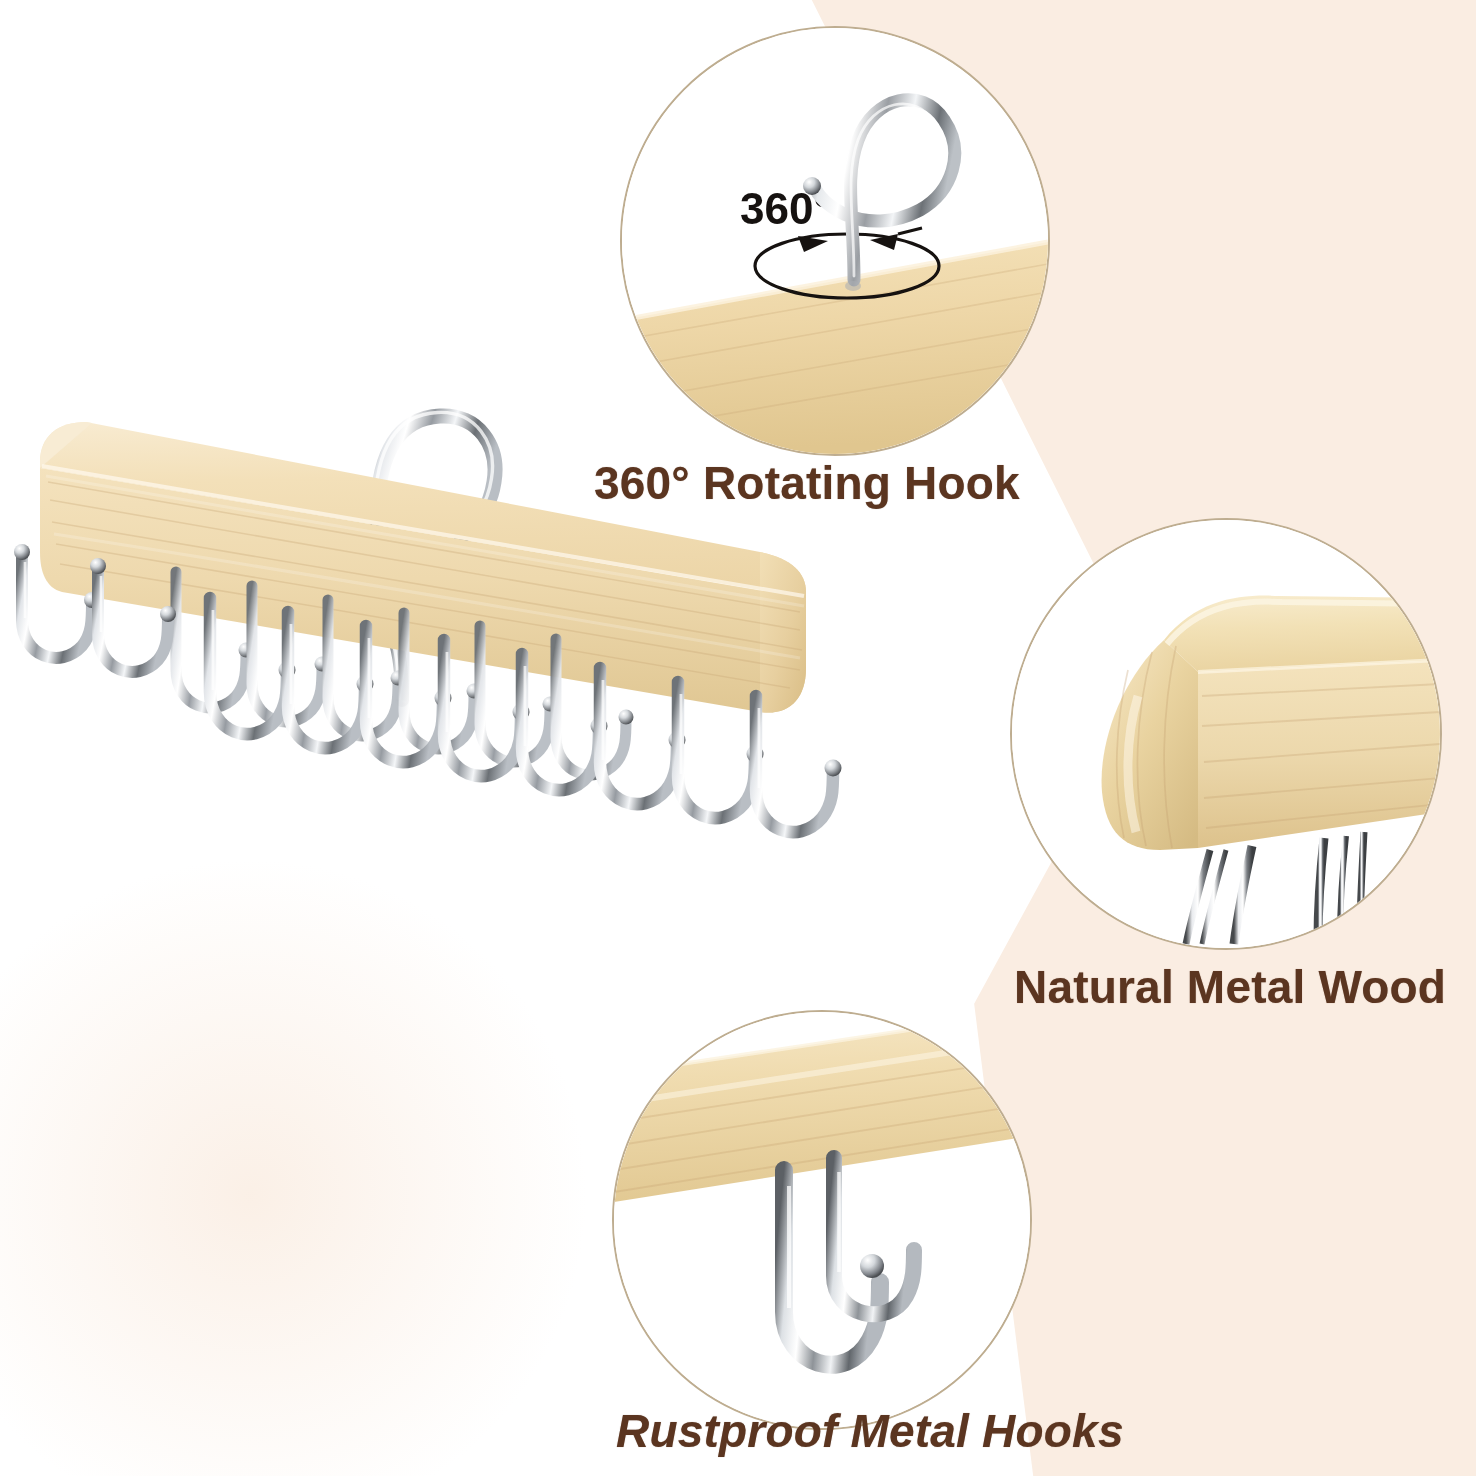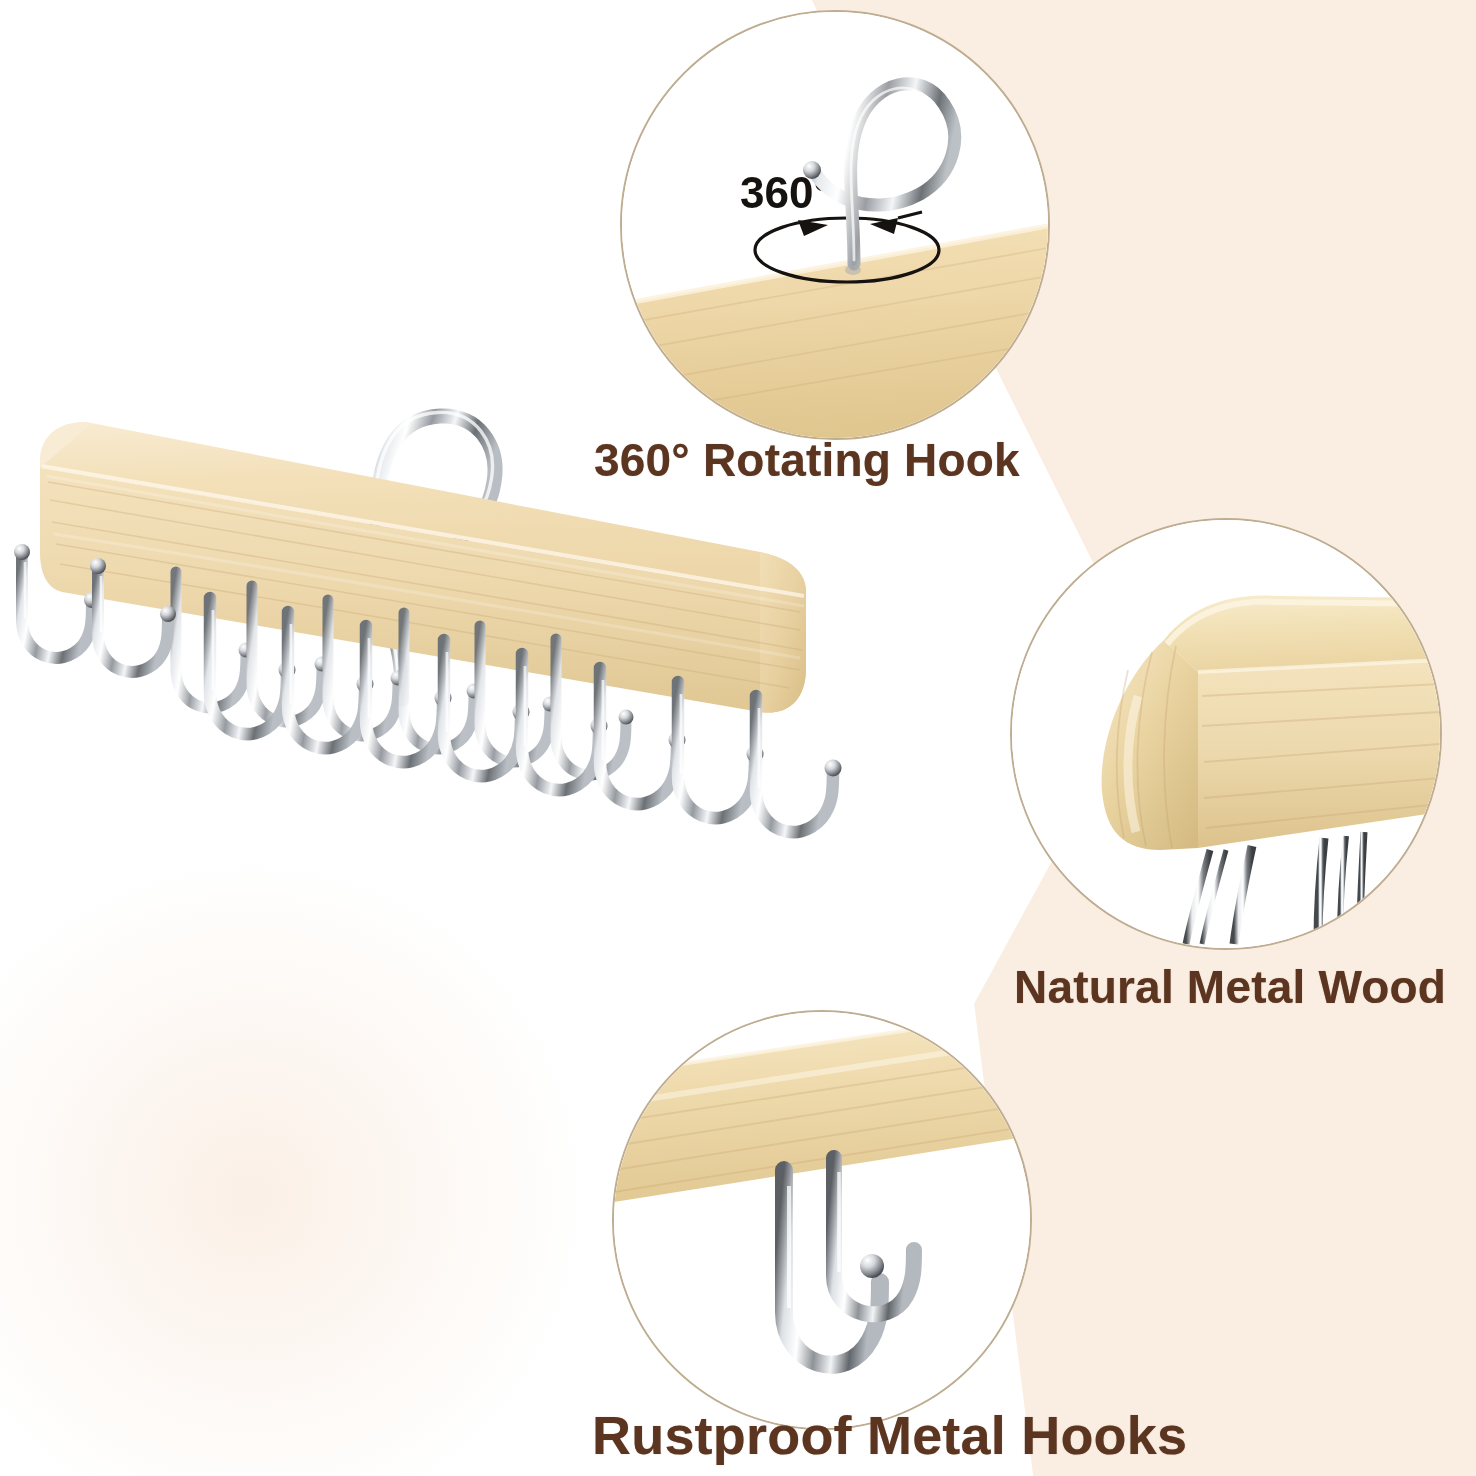--- a/index.html
+++ b/index.html
@@ -232,21 +232,21 @@
         </g>
         <g>
           <path d="M756 496 L756 590 C756 630, 798 646, 822 618 C833 604, 833 590, 833 570" fill="none" stroke="url(#gChrome)" stroke-width="12.5" stroke-linecap="round"></path>
           <path d="M759 508 L759 588" stroke="#ffffff" stroke-width="2.8" opacity=".7" fill="none"></path>
           <circle cx="833" cy="568" r="8.5" fill="url(#gBall)"></circle>
         </g>
       </g>
     </svg>
   </div>
 
-  <div class="callout" style="left:620px; top:10px; width:430px; height:430px;">
+  <div class="callout" style="left:620px; top:26px; width:430px; height:430px;">
     <svg width="426" height="426" viewBox="0 0 426 426">
       <defs>
         <linearGradient id="c1Wood" x1="0" y1="0" x2="0.1" y2="1">
           <stop offset="0%" stop-color="#f4e1b8"></stop>
           <stop offset="40%" stop-color="#eed7a8"></stop>
           <stop offset="100%" stop-color="#e0c68f"></stop>
         </linearGradient>
         <linearGradient id="c1Chrome" x1="0" y1="0" x2="1" y2="0.25">
           <stop offset="0%" stop-color="#70757a"></stop>
           <stop offset="15%" stop-color="#e6e9ec"></stop>
@@ -293,21 +293,21 @@
 
       <g>
         <path d="M232 252 C232 188, 222 150, 236 112 C252 68, 300 58, 322 92 C344 124, 330 164, 298 182
                  C272 196, 244 196, 222 186 C206 178, 196 168, 192 158" fill="none" stroke="url(#c1Chrome)" stroke-width="13" stroke-linecap="round"></path>
         <path d="M236 252 C236 192, 227 152, 240 116 C255 76, 297 68, 316 98 C335 127, 322 161, 294 177" fill="none" stroke="#ffffff" stroke-width="2.8" opacity=".7" stroke-linecap="round" transform="translate(-4,-4)"></path>
         <circle cx="190" cy="158" r="9" fill="url(#c1Ball)"></circle>
         <ellipse cx="231" cy="258" rx="8" ry="5" fill="#a9adb2" opacity=".55"></ellipse>
       </g>
     </svg>
   </div>
-  <div class="callout-label" style="left:594px; top:433px; font-size:46px;">360° Rotating Hook</div>
+  <div class="callout-label" style="left:594px; top:456px; font-size:46px;">360° Rotating Hook</div>
 
   <div class="callout" style="left:1010px; top:518px; width:432px; height:432px;">
     <svg width="428" height="428" viewBox="0 0 428 428">
       <defs>
         <linearGradient id="c2Top" x1="0" y1="0" x2="0.12" y2="1">
           <stop offset="0%" stop-color="#f8ecce"></stop>
           <stop offset="45%" stop-color="#f2e1b6"></stop>
           <stop offset="100%" stop-color="#ead4a2"></stop>
         </linearGradient>
         <linearGradient id="c2Face" x1="0" y1="0" x2="0" y2="1">
@@ -418,15 +418,15 @@
         <path d="M225 160 L225 260" stroke="#ffffff" stroke-width="3.6" opacity=".75" fill="none"></path>
         <circle cx="258" cy="254" r="12" fill="url(#c3Ball)"></circle>
       </g>
 
       <g>
         <path d="M382 120 L382 258" stroke="url(#c3Chrome)" stroke-width="14" stroke-linecap="round" fill="none"></path>
         <path d="M386 134 L386 250" stroke="#ffffff" stroke-width="3.2" opacity=".75" fill="none"></path>
       </g>
     </svg>
   </div>
-  <div class="callout-label" style="left:592px; top:1404px; font-size:54px;">Rustproof Metal Hooks</div>
+  <div class="callout-label" style="left:616px; top:1404px; font-size:46px;font-style:italic;">Rustproof Metal Hooks</div>
 
 </div>
 
 </body></html>

